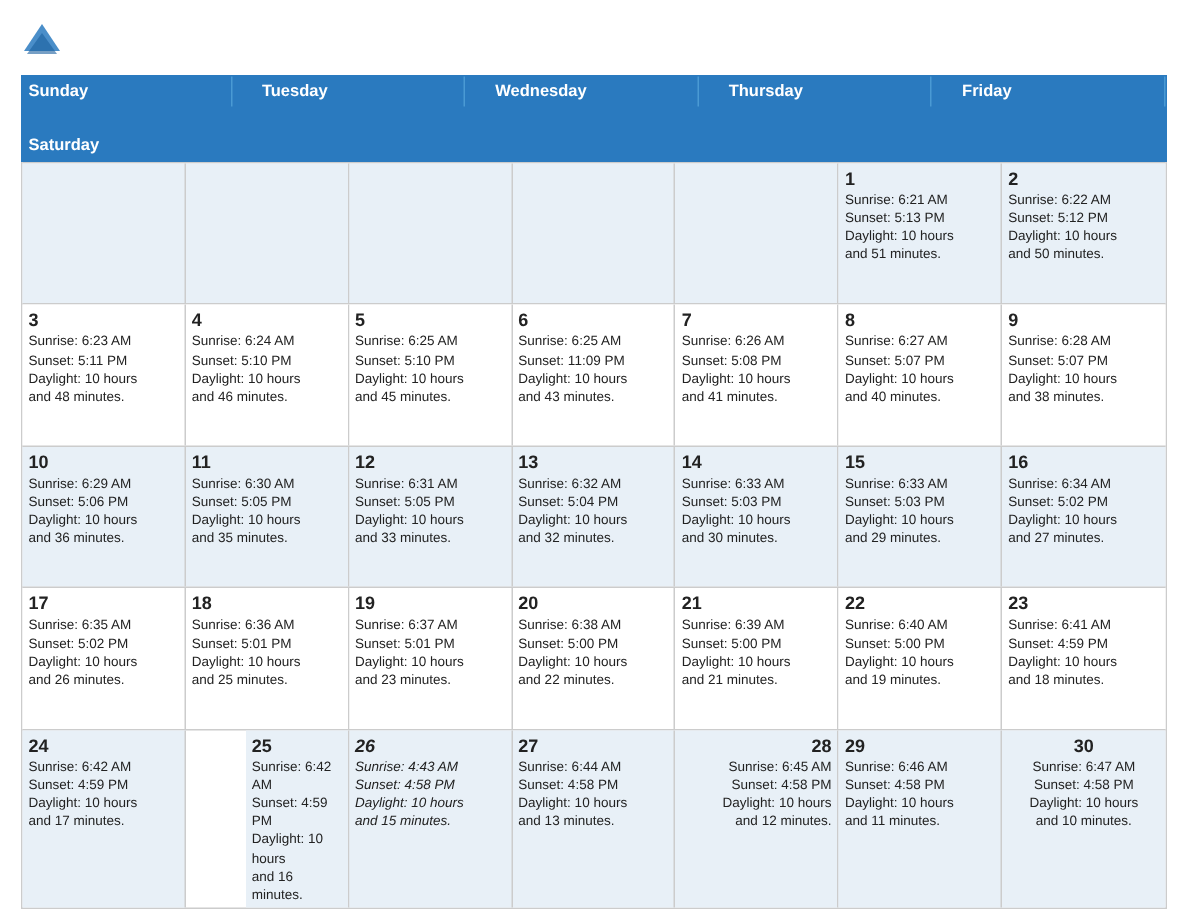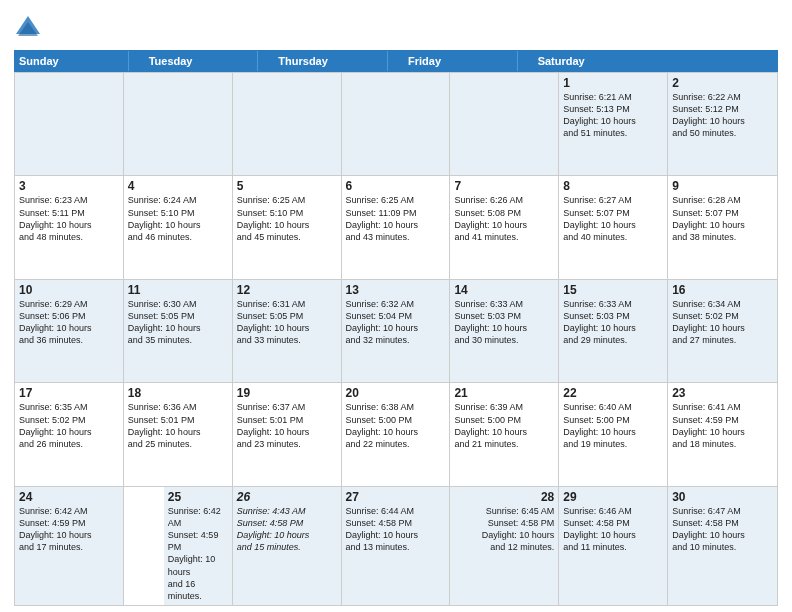--- a/index.html
+++ b/index.html
@@ -62,21 +62,21 @@
       font-size: 15px;
       color: #444;
     }
     .calendar {
       flex: 1;
       display: flex;
       flex-direction: column;
     }
     .cal-header {
       display: grid;
-      grid-template-columns: repeat(6, 1fr);
+      grid-template-columns: repeat(5, 1fr);
       background: #2a7abf;
       border: 1px solid #2a7abf;
       gap: 16px;
     }
     .cal-header-cell {
       color: #fff;
       font-size: 11px;
       font-weight: bold;
       padding: 4px 4px;
       text-align: left;
@@ -139,20 +139,21 @@
     <div class="title-block">
       <div class="month-title"></div>
       <div class="location"></div>
     </div>
   </div>
 
   <div class="calendar">
     <div class="cal-header">
     <div class="cal-header-cell">Sunday</div>
         <div class="cal-header-cell">Tuesday</div>
+        <div class="cal-header-cell">Wednesday</div>
         <div class="cal-header-cell">Thursday</div>
         <div class="cal-header-cell">Friday</div>
         <div class="cal-header-cell">Saturday</div>
       </div>
     <div class="cal-body">
     <div class="cal-row">
           <div class="cal-cell empty alt-row" style="background: rgb(232, 240, 247);"></div>
           <div class="cal-cell empty alt-row" style="background: rgb(232, 240, 247);"></div>
           <div class="cal-cell empty alt-row" style="background: rgb(232, 240, 247);"></div>
           <div class="cal-cell empty alt-row" style="background: rgb(232, 240, 247);"></div>
@@ -361,21 +362,21 @@
             <span class="cell-line">Daylight: 10 hours</span>
             <span class="cell-line">and 12 minutes.</span>
           </div>
           <div class="cal-cell alt-row" style="background: rgb(232, 240, 247);">
             <span class="day-num">29</span>
             <span class="cell-line">Sunrise: 6:46 AM</span>
             <span class="cell-line">Sunset: 4:58 PM</span>
             <span class="cell-line">Daylight: 10 hours</span>
             <span class="cell-line">and 11 minutes.</span>
           </div>
-          <div class="cal-cell alt-row" style="background: rgb(232, 240, 247);">
+          <div class="cal-cell alt-row" style="background: rgb(232, 240, 247); text-align: center;">
             <span class="day-num">30</span>
             <span class="cell-line">Sunrise: 6:47 AM</span>
             <span class="cell-line">Sunset: 4:58 PM</span>
             <span class="cell-line">Daylight: 10 hours</span>
             <span class="cell-line">and 10 minutes.</span>
           </div>
         </div>
       </div>
   </div>
 </div>

